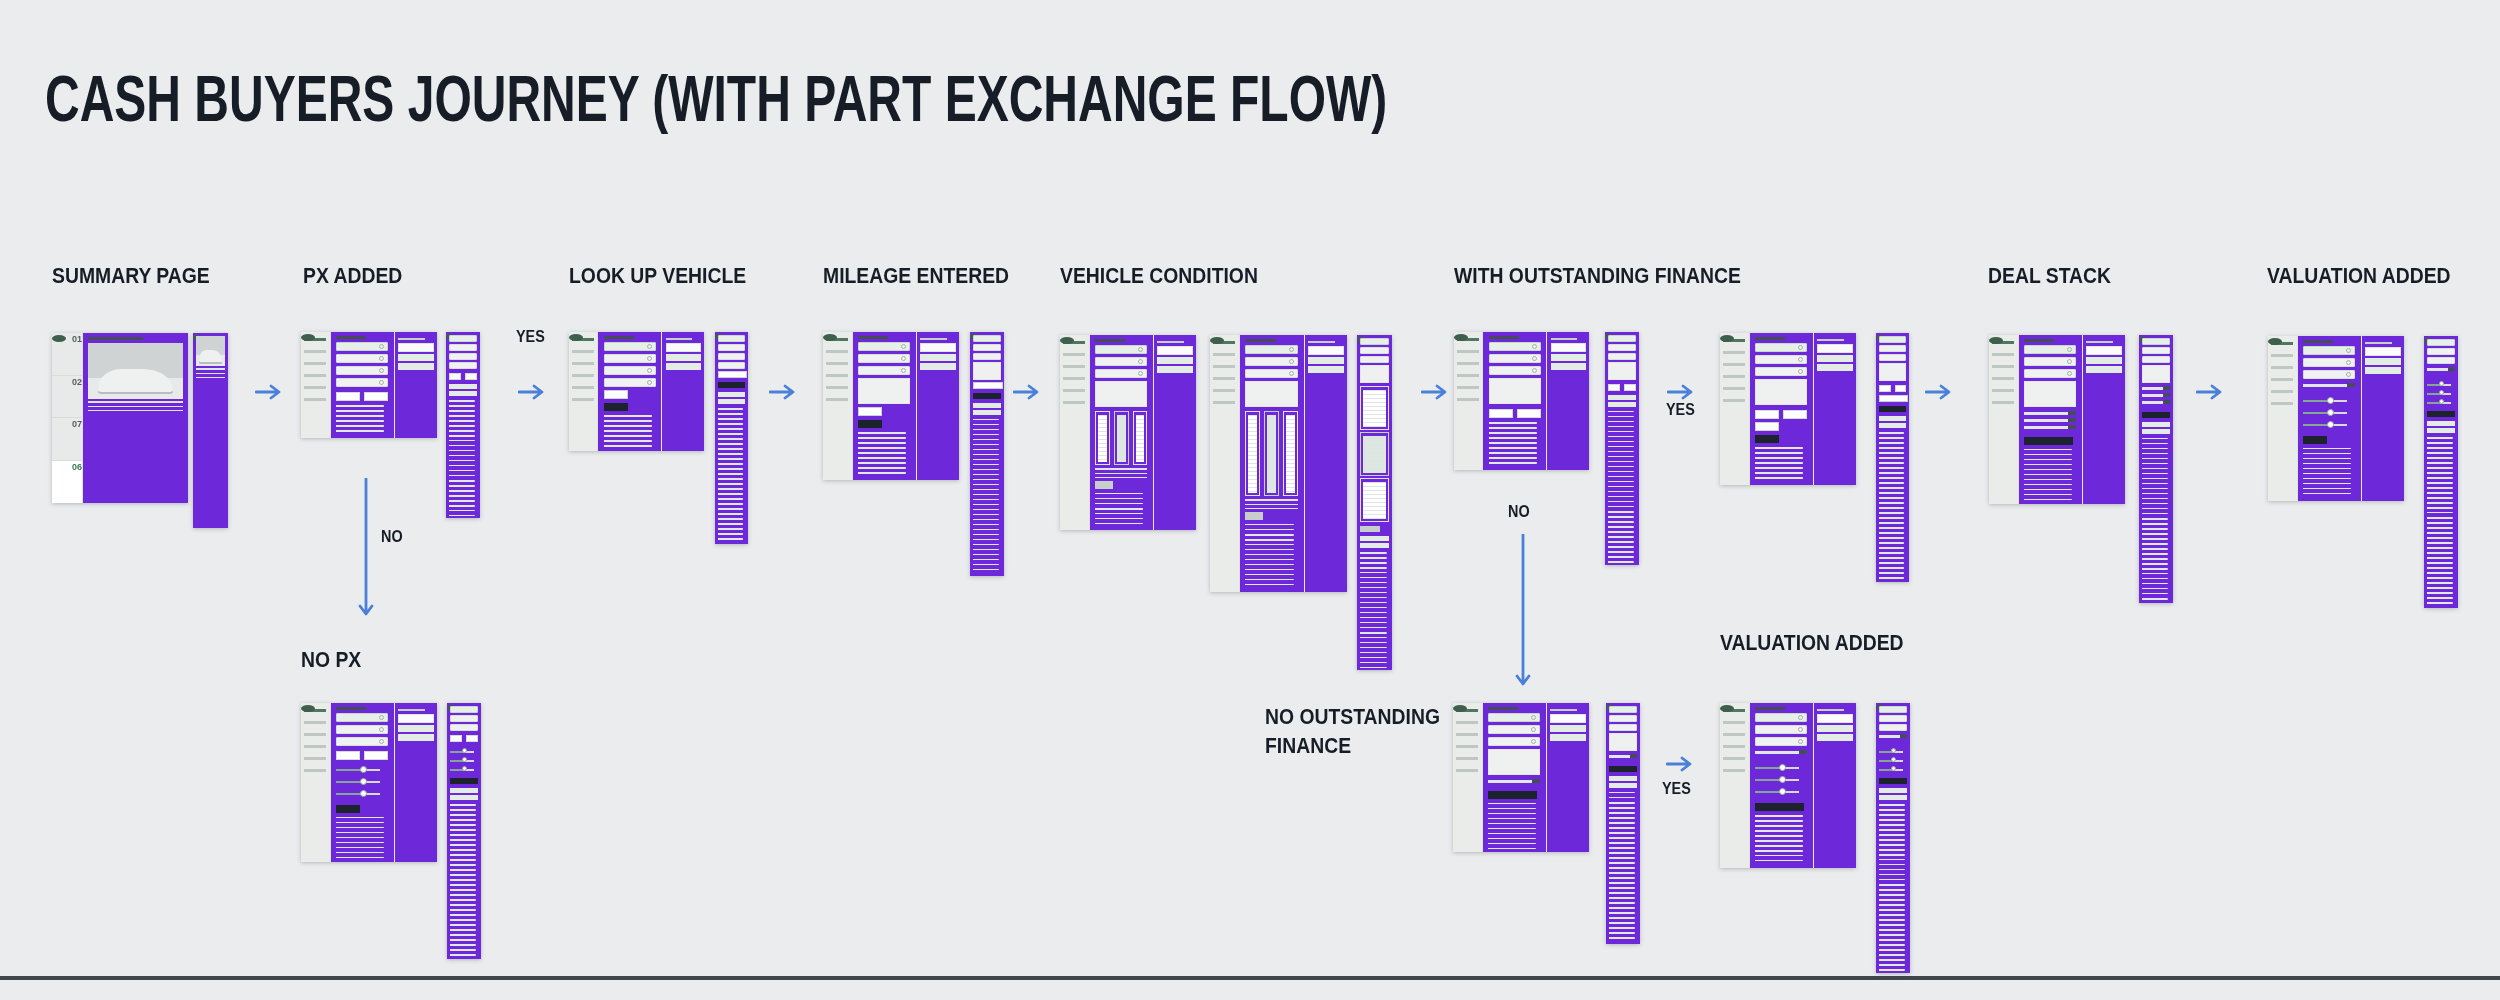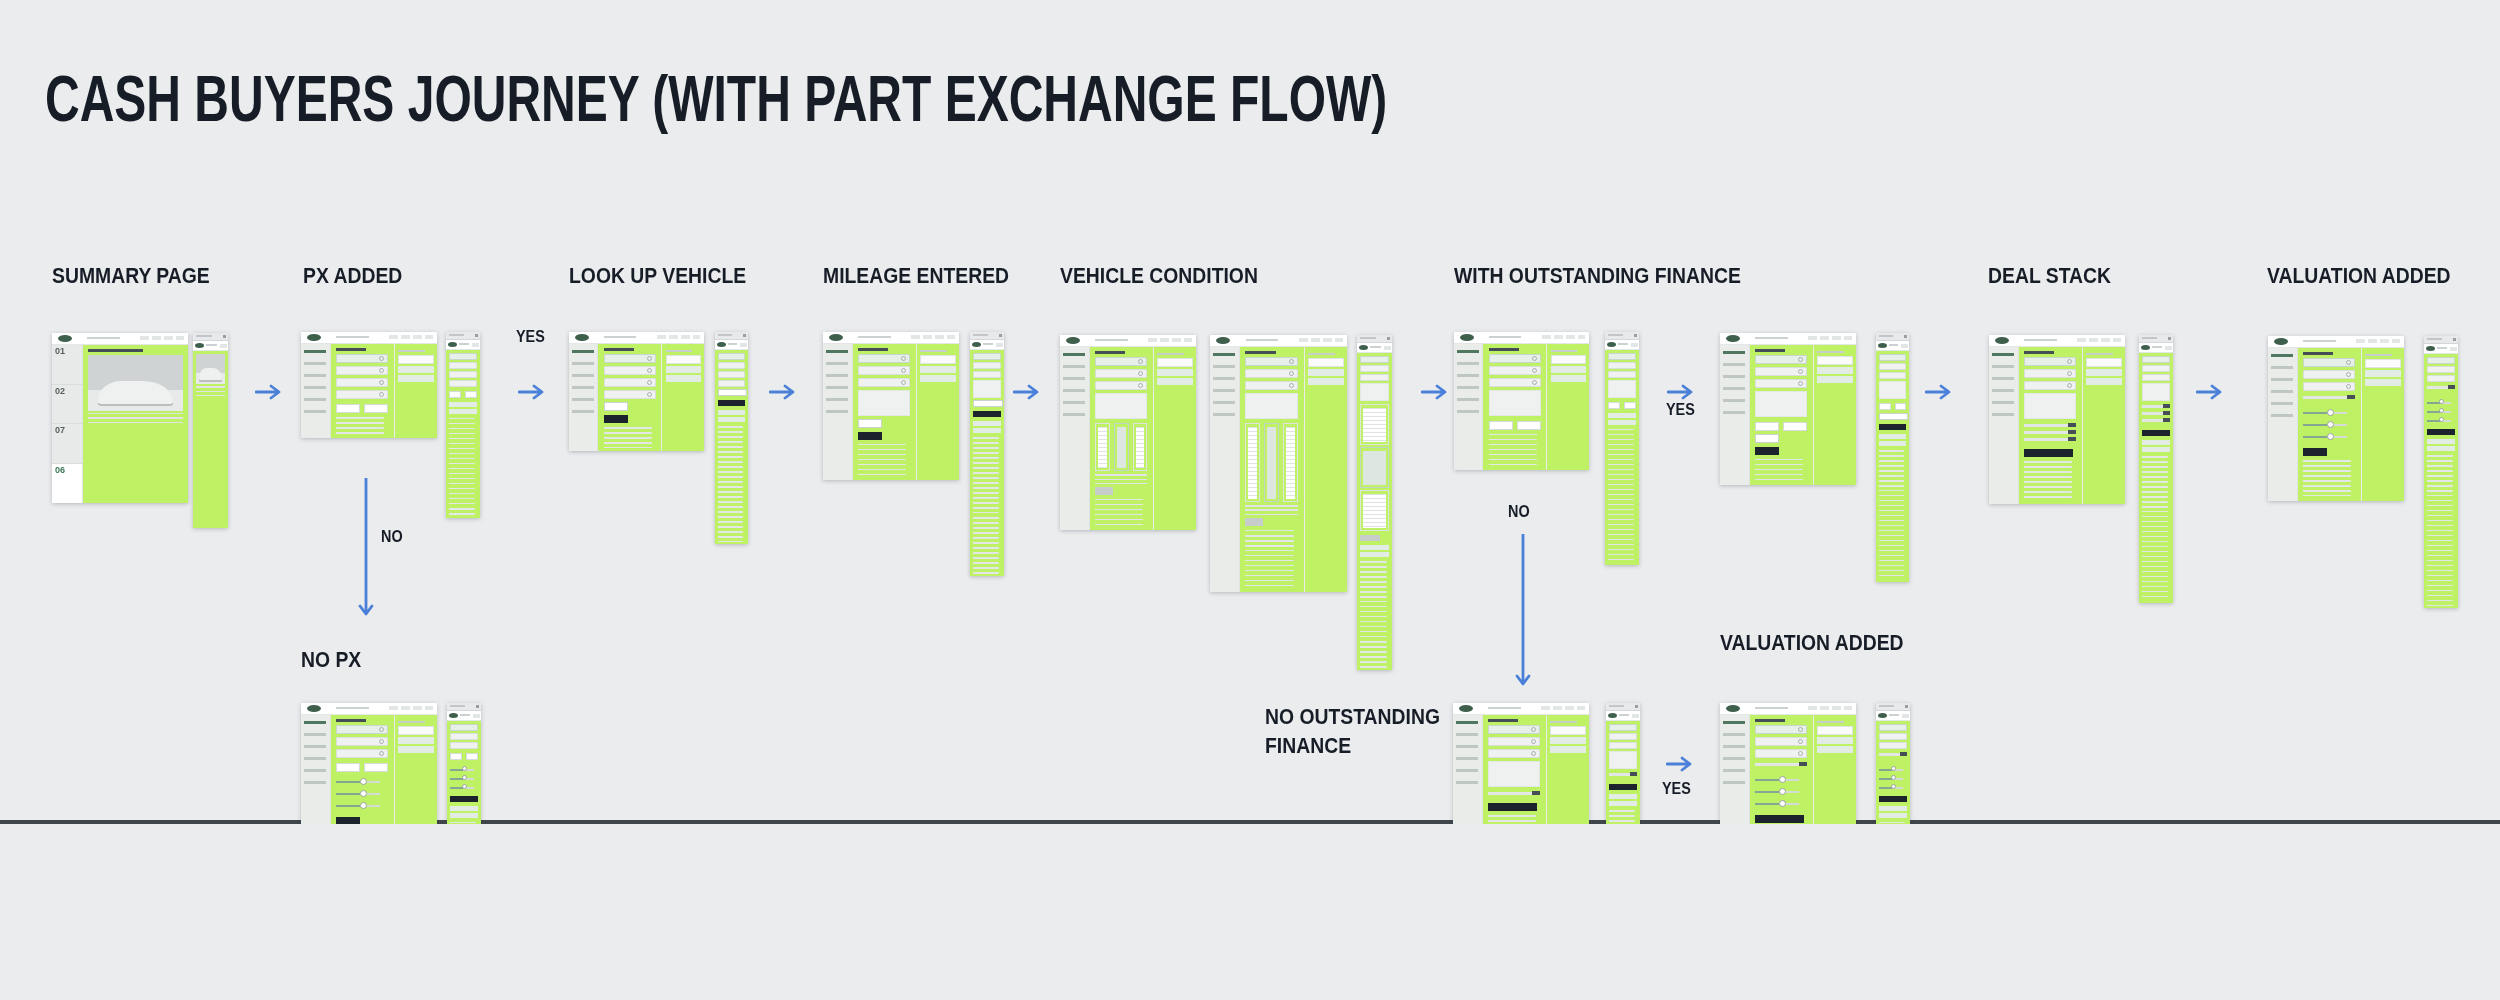--- a/index.html
+++ b/index.html
@@ -1,30 +1,30 @@
 <!DOCTYPE html>
 <html><head>
 <meta charset="utf-8">
 <style>
   html,body{margin:0;padding:0;overflow:hidden;}
   body{width:2500px;height:1000px;background:#ebecee;font-family:"Liberation Sans",sans-serif;}
-  #board{position:absolute;left:0;top:0;width:2500px;height:824px;background:#ebecee;overflow:hidden;}
+  #board{position:absolute;left:0;top:0;width:2500px;height:980px;background:#ebecee;overflow:hidden;}
   .page-title{position:absolute;left:45px;top:62px;font-size:64px;font-weight:bold;color:#171d27;
     white-space:nowrap;transform:scaleX(0.75);transform-origin:left top;letter-spacing:0px;}
   .stage-label{position:absolute;font-size:22px;font-weight:bold;color:#171d27;white-space:nowrap;
     transform:scaleX(0.88);transform-origin:left top;line-height:1.32;}
   .stage-label.wrap{white-space:normal;width:230px;}
   .conn-label{position:absolute;font-size:16px;font-weight:bold;color:#171d27;white-space:nowrap;
     transform:scaleX(0.9);transform-origin:left top;}
   .conn{position:absolute;line-height:0;}
   .bottom-edge{position:absolute;left:0;bottom:0;width:100%;height:4px;background:#41464d;}
 
   
-  .thumb{position:absolute;background:#bef264;box-shadow:0 1px 4px rgba(40,50,60,.28);
-    display:flex;flex-direction:column;overflow:hidden;}
+  .thumb{position:absolute;background:#6d28d9;box-shadow:0 1px 4px rgba(40,50,60,.28);
+    display:flex;flex-direction:row;overflow:hidden;text-align:right;}
   .t-chrome{flex:0 0 auto;height:7px;background:#e7e9ea;border-bottom:1px solid #d4d7d9;position:relative;}
   .t-chrome::before{content:"";position:absolute;left:8%;top:2px;width:45%;height:2px;background:#c2c6c8;}
   .t-chrome::after{content:"";position:absolute;right:6%;top:2px;width:3px;height:3px;background:#989ea2;}
   .t-hdr{flex:0 0 auto;height:11px;border-bottom:1px solid #e4e7e8;position:relative;background:#fff;}
   .t-hdr .logo{position:absolute;left:4.5%;top:2px;width:14px;height:7px;background:#3d5f4c;border-radius:50%;}
   .t-hdr::before{content:"";position:absolute;left:26%;top:4px;width:24%;height:2px;background:#ccd1d3;}
   .t-hdr::after{content:"";position:absolute;right:3%;top:3px;width:32%;height:4px;
     background:repeating-linear-gradient(to right,#e2e6e7 0 9px,transparent 9px 12px);}
   .t-body{flex:1;display:flex;min-height:0;}
   .t-side{flex:0 0 21%;background:#e9ece9;border-right:1px solid #dfe3e1;min-height:0;overflow:hidden;}

